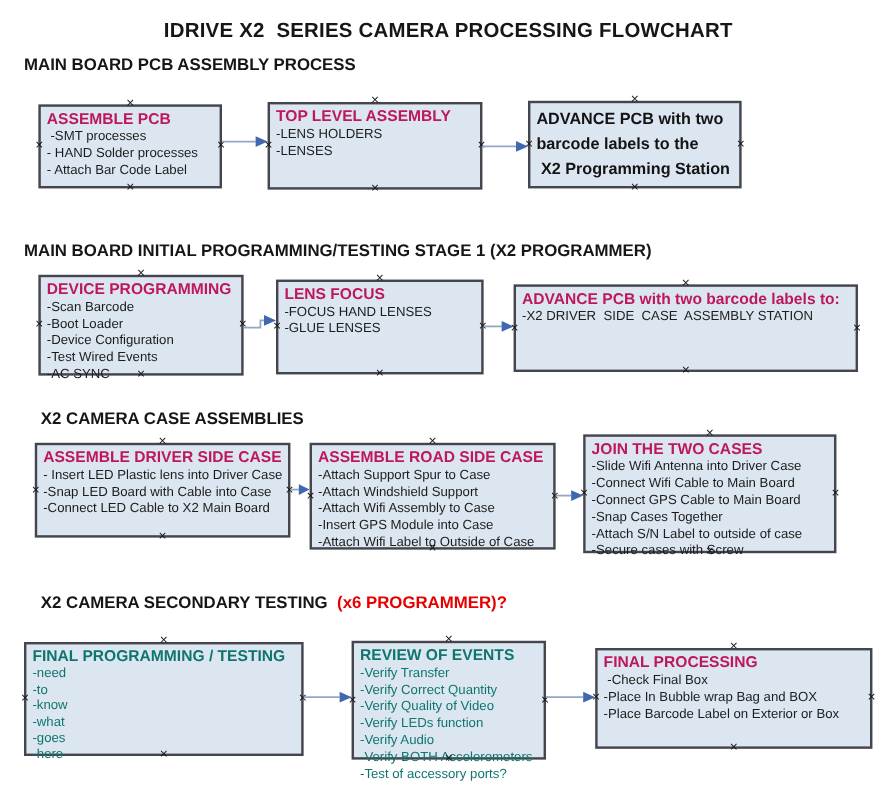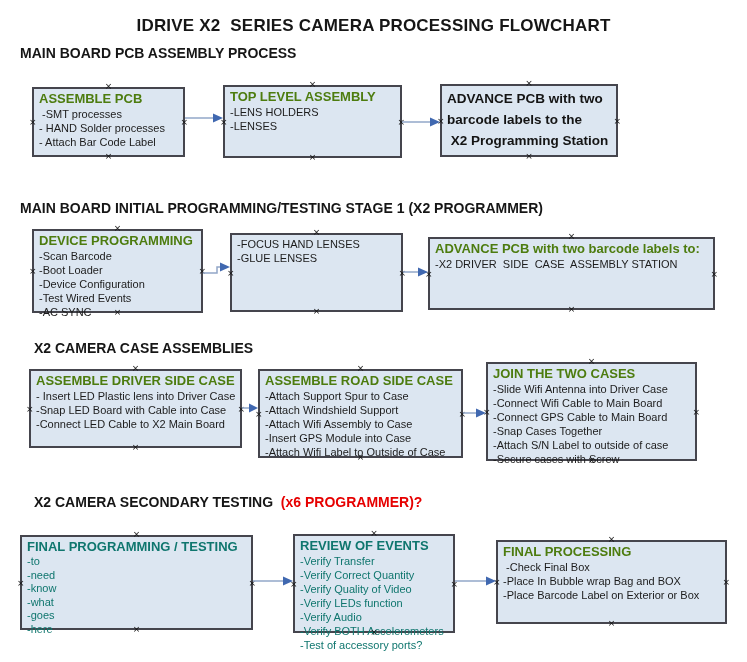--- a/index.html
+++ b/index.html
@@ -12,21 +12,21 @@
     font-size:17px;font-weight:bold;letter-spacing:.2px;white-space:pre;color:#161616;
   }
   .section-heading{
     position:absolute;font-size:14px;font-weight:bold;color:#161616;white-space:pre;
   }
   .section-heading .red{color:#e60000;}
   .fbox{
     position:absolute;background:#dce6f1;border:2px solid #45454d;
     box-sizing:border-box;padding:2px 4px 0 5px;overflow:visible;
   }
-  .fbox-title{font-size:13px;font-weight:bold;line-height:16px;white-space:pre;color:#4d7c0f;}
+  .fbox-title{font-size:13px;font-weight:bold;line-height:16px;white-space:pre;color:#be185d;}
   .fbox-item{font-size:11px;line-height:14px;white-space:pre;color:#1c1c1c;}
   .fbox.adv .fbox-line{font-size:13.5px;font-weight:bold;line-height:21px;white-space:pre;color:#141414;}
   .fbox.redbox .fbox-title,.fbox.redbox .fbox-item{color:#0f766e;}
   .fbox.tight .fbox-item{line-height:13.5px;}
   .arrow{position:absolute;overflow:visible;}
   .anchor{
     position:absolute;font-size:9px;line-height:9px;color:#141414;
     font-family:"DejaVu Sans",sans-serif;pointer-events:none;
   }
   .anchor-top{top:-7px;left:50%;transform:translateX(-50%);}
@@ -83,20 +83,21 @@
     <div class="fbox-item">-Device Configuration</div>
     <div class="fbox-item">-Test Wired Events</div>
     <div class="fbox-item">-AC SYNC</div>
   <span class="anchor anchor-top">×</span>
       <span class="anchor anchor-bottom">×</span>
       <span class="anchor anchor-left">×</span>
       <span class="anchor anchor-right">×</span>
     </div>
 
   <div class="fbox" style="left:230px;top:233px;width:173px;height:79px">
+    <div class="fbox-title">LENS FOCUS</div>
     <div class="fbox-item">-FOCUS HAND LENSES</div>
     <div class="fbox-item">-GLUE LENSES</div>
   <span class="anchor anchor-top">×</span>
       <span class="anchor anchor-bottom">×</span>
       <span class="anchor anchor-left">×</span>
       <span class="anchor anchor-right">×</span>
     </div>
 
   <div class="fbox" style="left:428px;top:237px;width:287px;height:73px">
     <div class="fbox-title">ADVANCE PCB with two barcode labels to:</div>
@@ -144,22 +145,22 @@
   <span class="anchor anchor-top">×</span>
       <span class="anchor anchor-bottom">×</span>
       <span class="anchor anchor-left">×</span>
       <span class="anchor anchor-right">×</span>
     </div>
 
   <div class="section-heading" style="left:34px;top:494px"><span>X2 CAMERA SECONDARY TESTING  </span><span class="red">(x6 PROGRAMMER)?</span></div>
 
   <div class="fbox redbox tight" style="left:20px;top:535px;width:233px;height:95px">
     <div class="fbox-title">FINAL PROGRAMMING / TESTING</div>
+    <div class="fbox-item">-need</div>
     <div class="fbox-item">-to</div>
-    <div class="fbox-item">-need</div>
     <div class="fbox-item">-know</div>
     <div class="fbox-item">-what</div>
     <div class="fbox-item">-goes</div>
     <div class="fbox-item">-here</div>
   <span class="anchor anchor-top">×</span>
       <span class="anchor anchor-bottom">×</span>
       <span class="anchor anchor-left">×</span>
       <span class="anchor anchor-right">×</span>
     </div>
 

